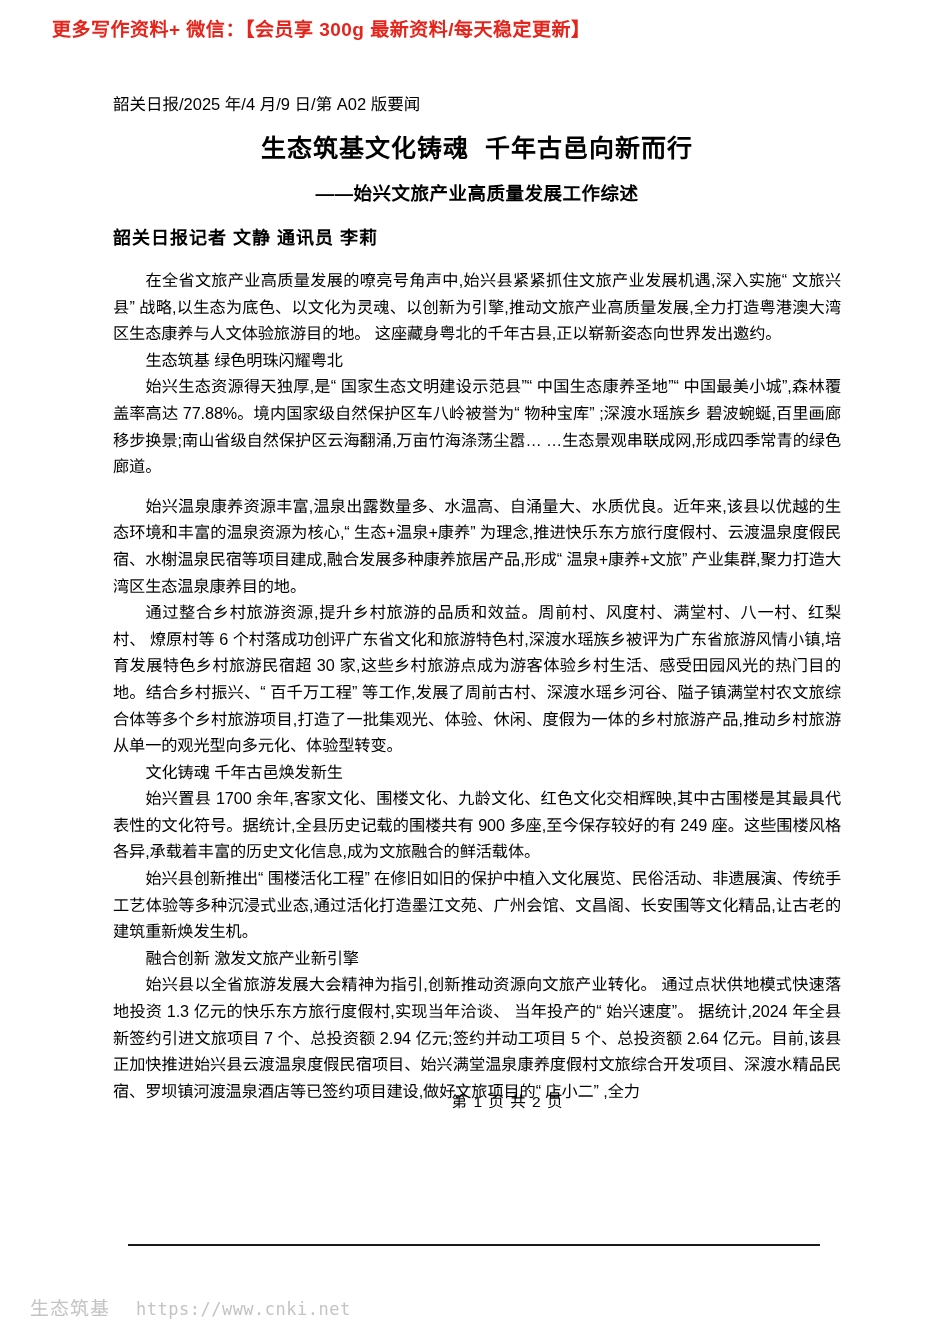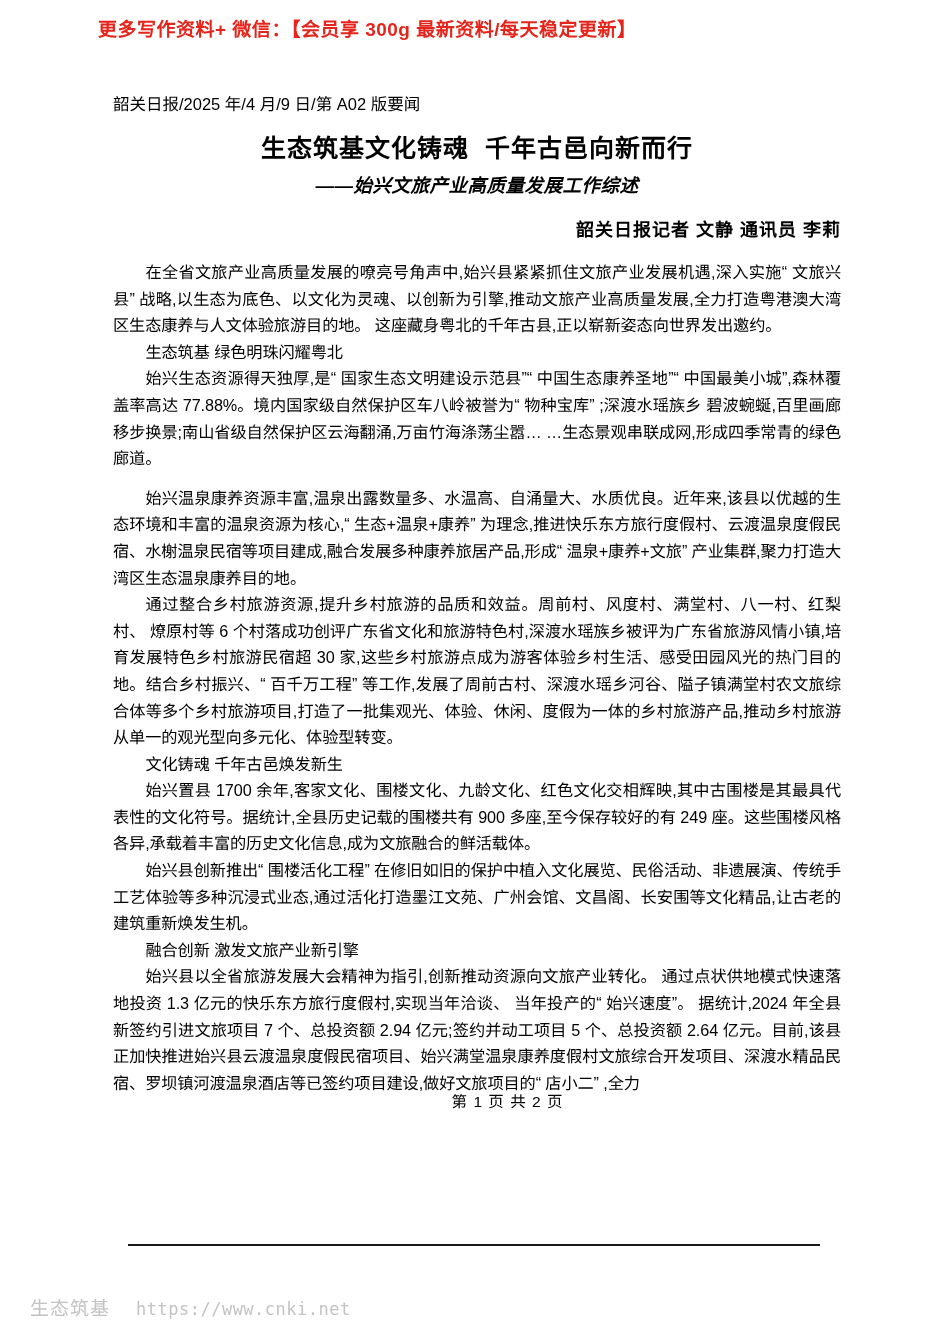--- a/index.html
+++ b/index.html
@@ -21,21 +21,20 @@
   
   .promo-banner {
     position: absolute;
     left: 52px;
     top: 14px;
     font-size: 19px;
     font-weight: bold;
     color: #e5251c;
     letter-spacing: 0.5px;
     white-space: nowrap;
-    margin-left: 46px;
   }
 
   
   .page {
     position: absolute;
     left: 0;
     top: 0;
     width: 950px;
   }
   .content {
@@ -56,32 +55,31 @@
     margin-top: 14px;
     text-align: center;
     font-size: 25px;
     font-weight: bold;
     letter-spacing: 1px;
     line-height: 34px;
   }
   .headline .gap { display: inline-block; width: 16px; }
 
   .subheadline {
-    margin-top: 8px;
+    margin-top: 16px;
     text-align: center;
     font-size: 18.5px;
     font-weight: bold;
     letter-spacing: 0.5px;
     line-height: 26px;
-    font-style: italic;
   }
 
   .byline {
     margin-top: 18px;
-    text-align: right;
+    text-align: left;
     font-size: 18px;
     font-weight: bold;
     letter-spacing: 1px;
     line-height: 26px;
   }
 
   .article {
     margin-top: 16px;
     font-size: 16.2px;
     line-height: 26.6px;

